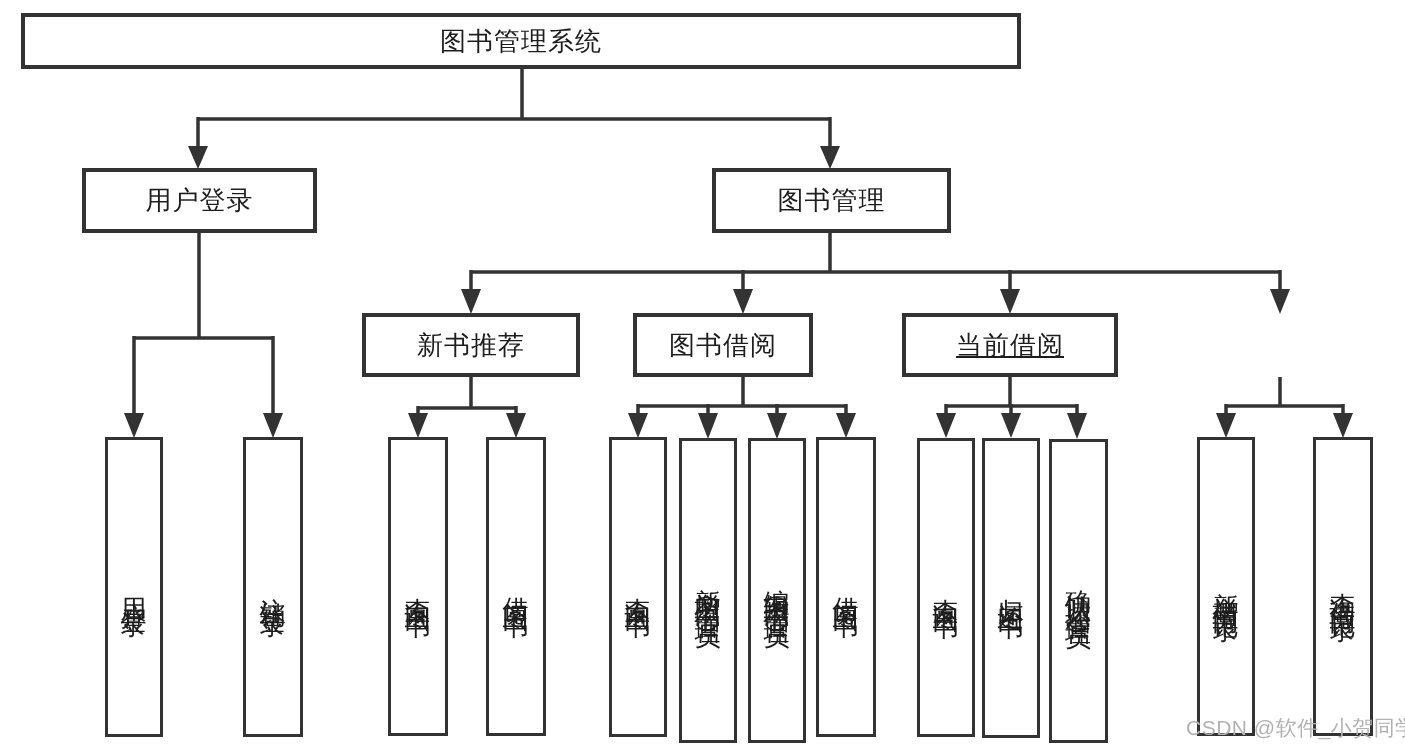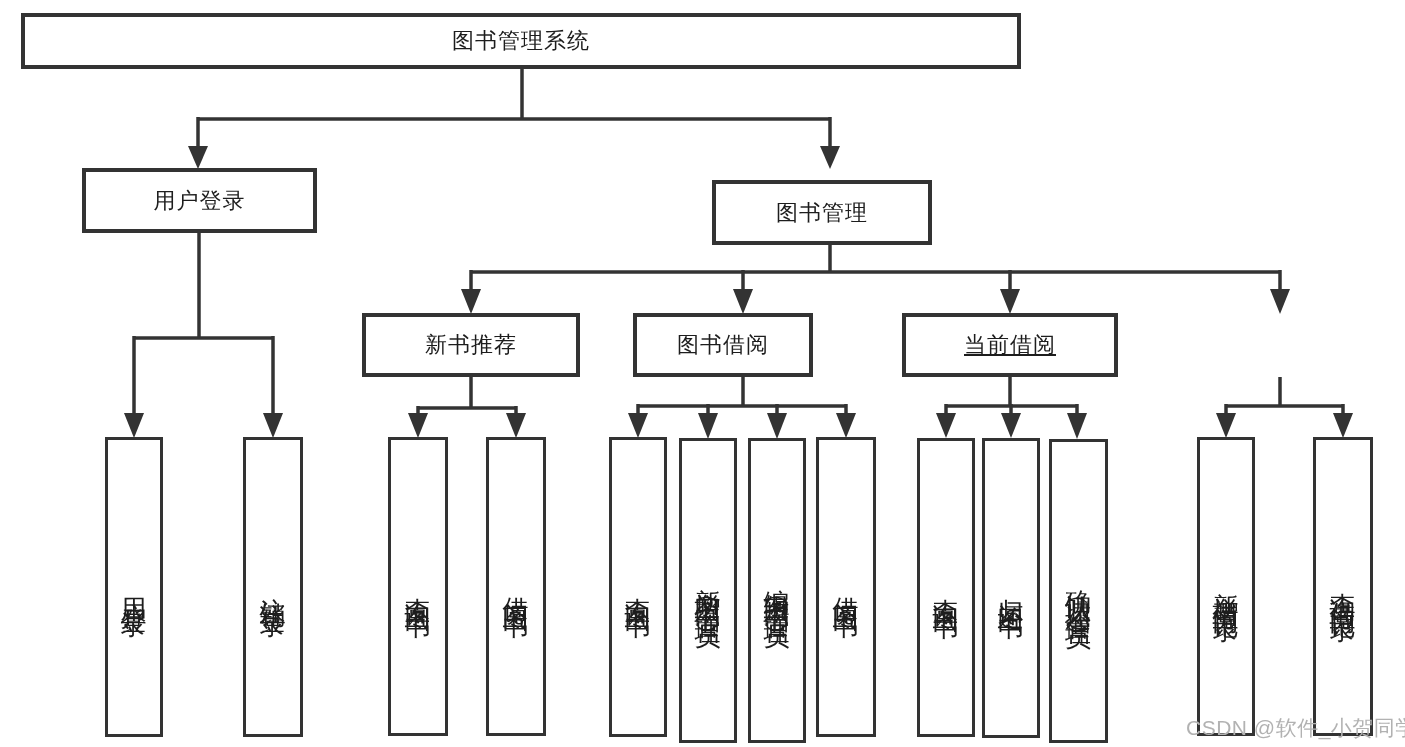--- a/index.html
+++ b/index.html
@@ -21,21 +21,21 @@
   }
   .connectors line{stroke:var(--line);stroke-width:3.5;}
   .connectors polygon{fill:var(--line);}
   .node{
     position:absolute;
     box-sizing:border-box;
     background:var(--bg);
     border:4px solid var(--line);
     display:flex;align-items:center;justify-content:center;
     color:var(--text);
-    font-size:22px;
+    font-size:26px;
     letter-spacing:1px;
     white-space:nowrap;
     z-index:2;
   }
   .leaf{
     border-width:3px;
     writing-mode:vertical-rl;
     text-orientation:mixed;
     letter-spacing:5px;
     line-height:1;
@@ -129,21 +129,21 @@
       <line x1="1226" y1="404" x2="1226" y2="418"></line>
       <polygon points="1216,413 1236,413 1226,438"></polygon>
       <line x1="1343" y1="404" x2="1343" y2="418"></line>
       <polygon points="1333,413 1353,413 1343,438"></polygon>
     </g>
   </svg>
 
   <div class="node" style="left:21px;top:13px;width:1000px;height:56px;">图书管理系统</div>
 
   <div class="node" style="left:82px;top:168px;width:235px;height:65px;">用户登录</div>
-  <div class="node" style="left:712px;top:168px;width:220px;height:65px;margin-top:12px;">图书管理</div>
+  <div class="node" style="left:712px;top:168px;width:239px;height:65px;">图书管理</div>
 
   <div class="node" style="left:362px;top:313px;width:218px;height:64px;">新书推荐</div>
   <div class="node" style="left:633px;top:313px;width:180px;height:64px;">图书借阅</div>
   <div class="node" style="left:902px;top:313px;width:216px;height:64px;text-decoration:underline;">当前借阅</div>
 
   <div class="node leaf" style="left:105px;top:437px;width:58px;height:300px;">用户登录</div>
   <div class="node leaf" style="left:243px;top:437px;width:60px;height:300px;">注销登录</div>
 
   <div class="node leaf" style="left:388px;top:437px;width:60px;height:299px;">查询图书</div>
   <div class="node leaf" style="left:486px;top:437px;width:60px;height:299px;">借阅图书</div>

